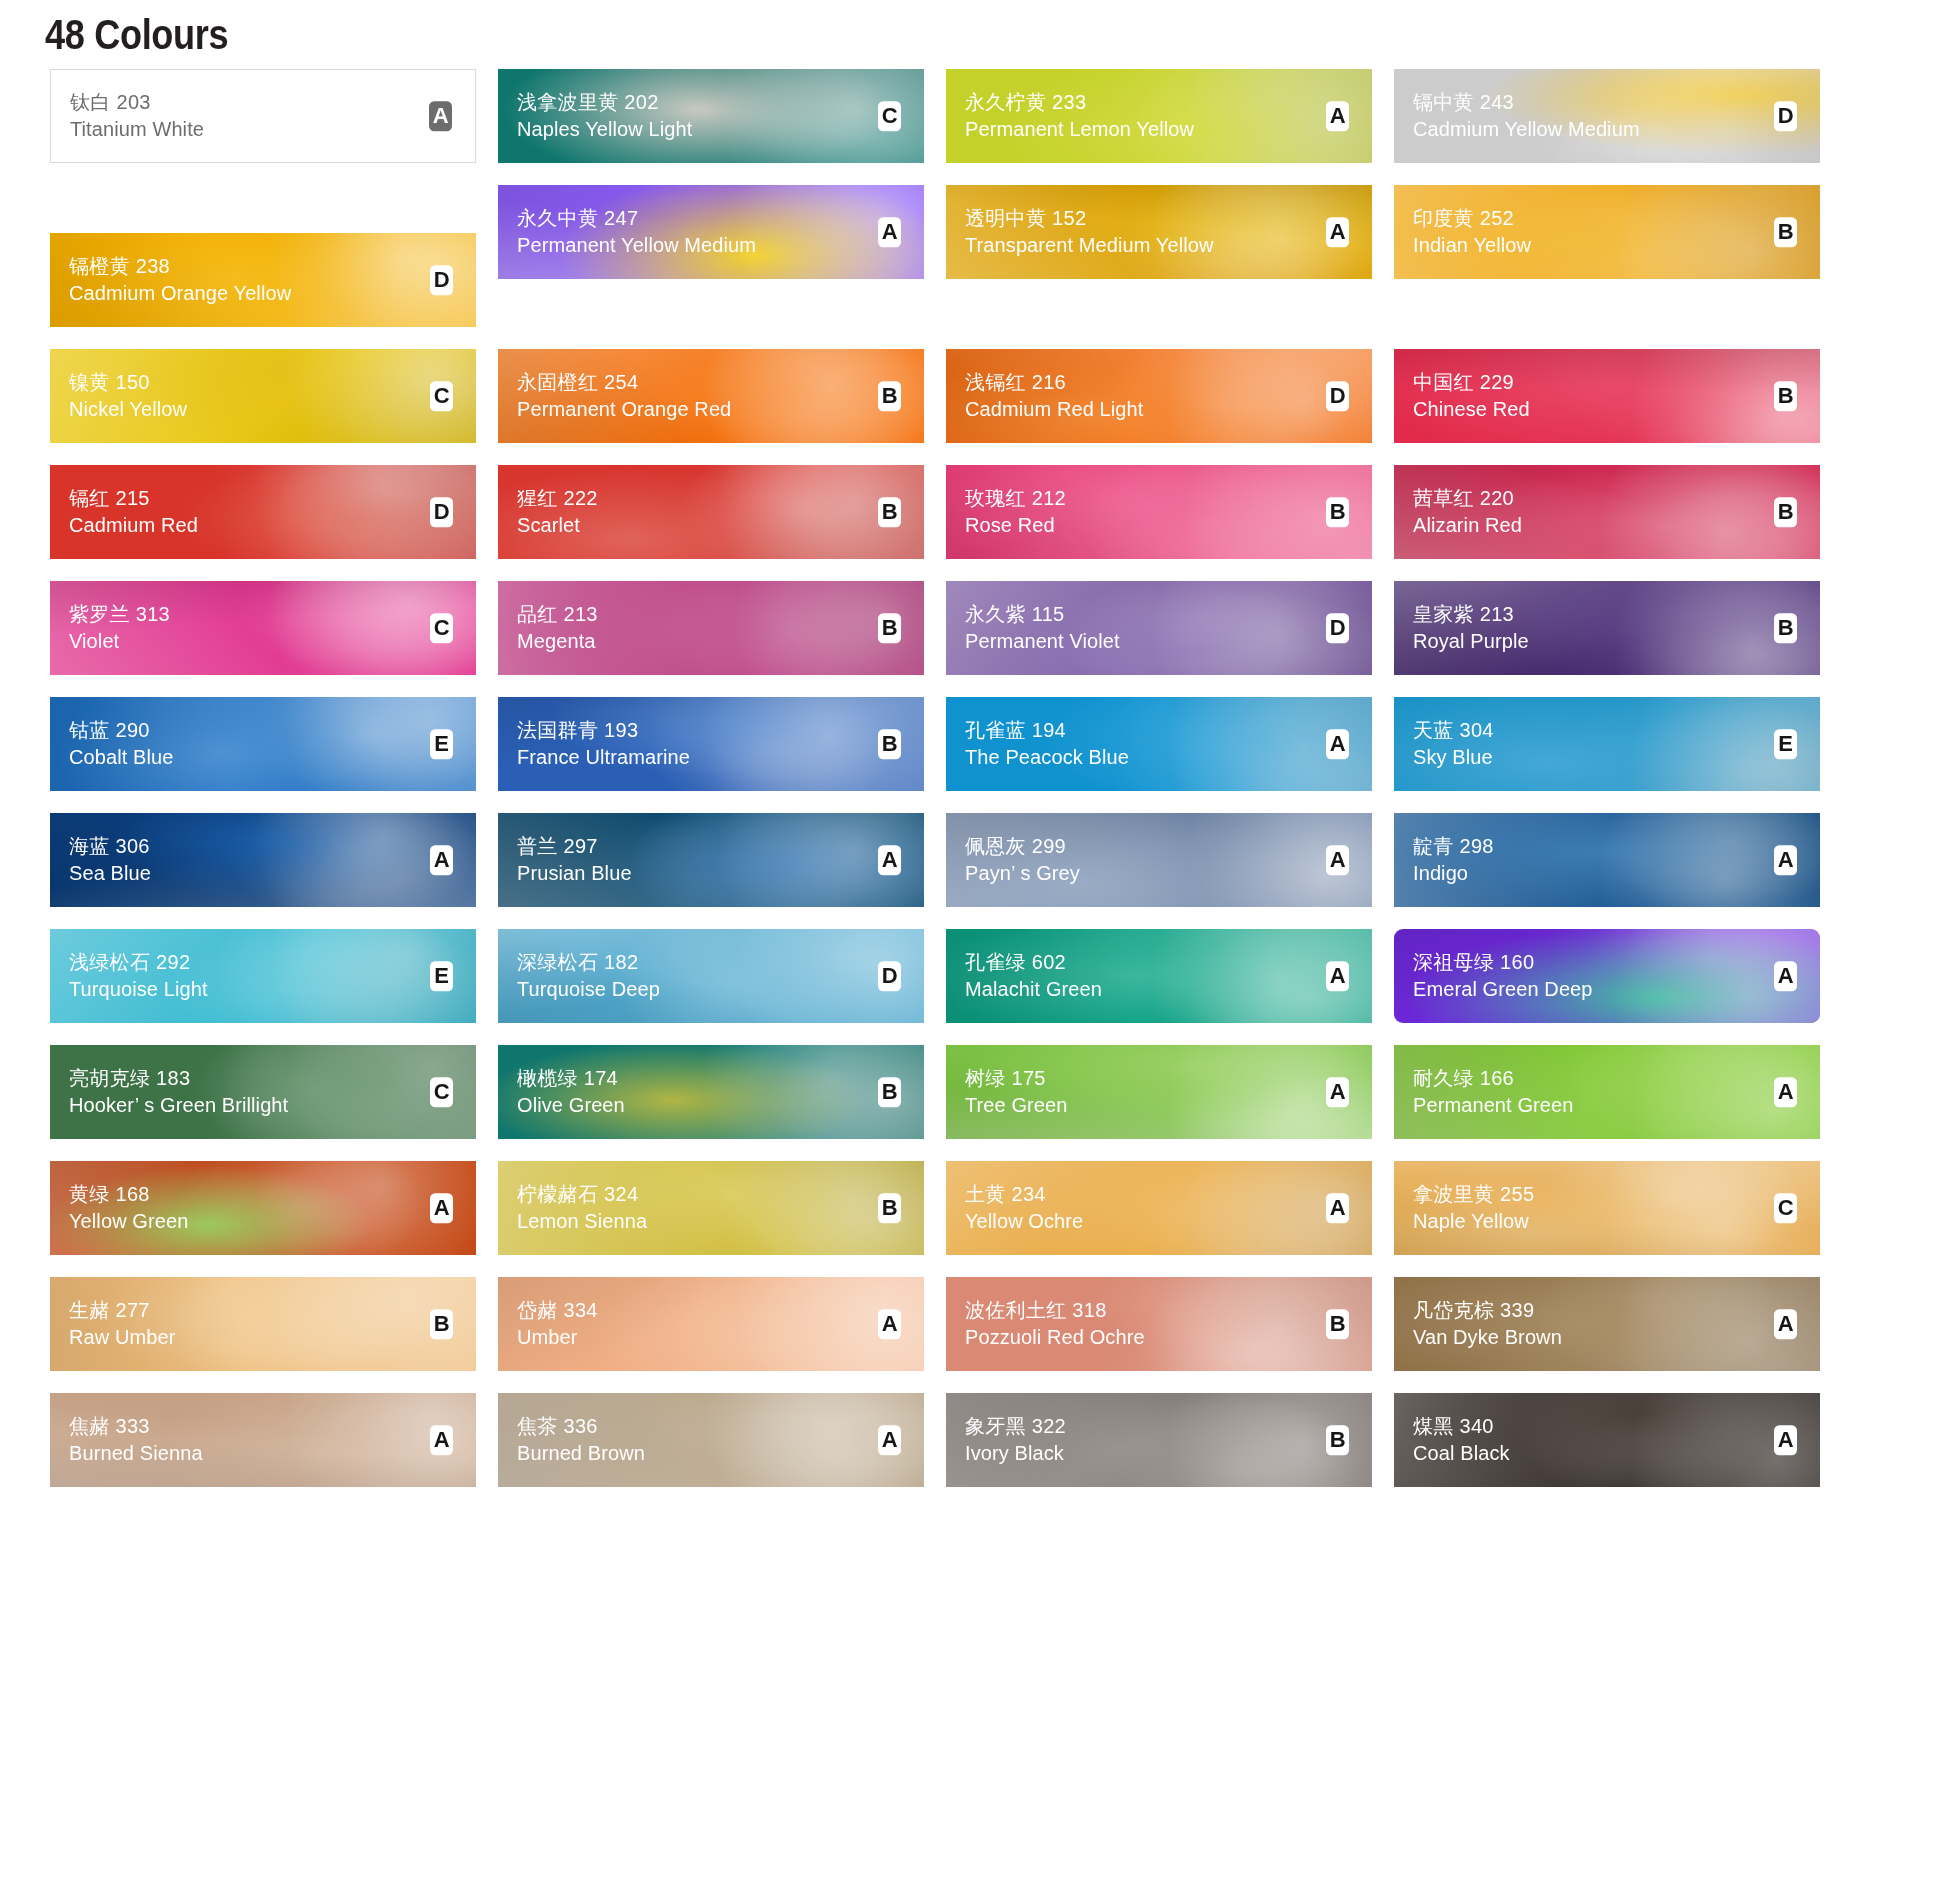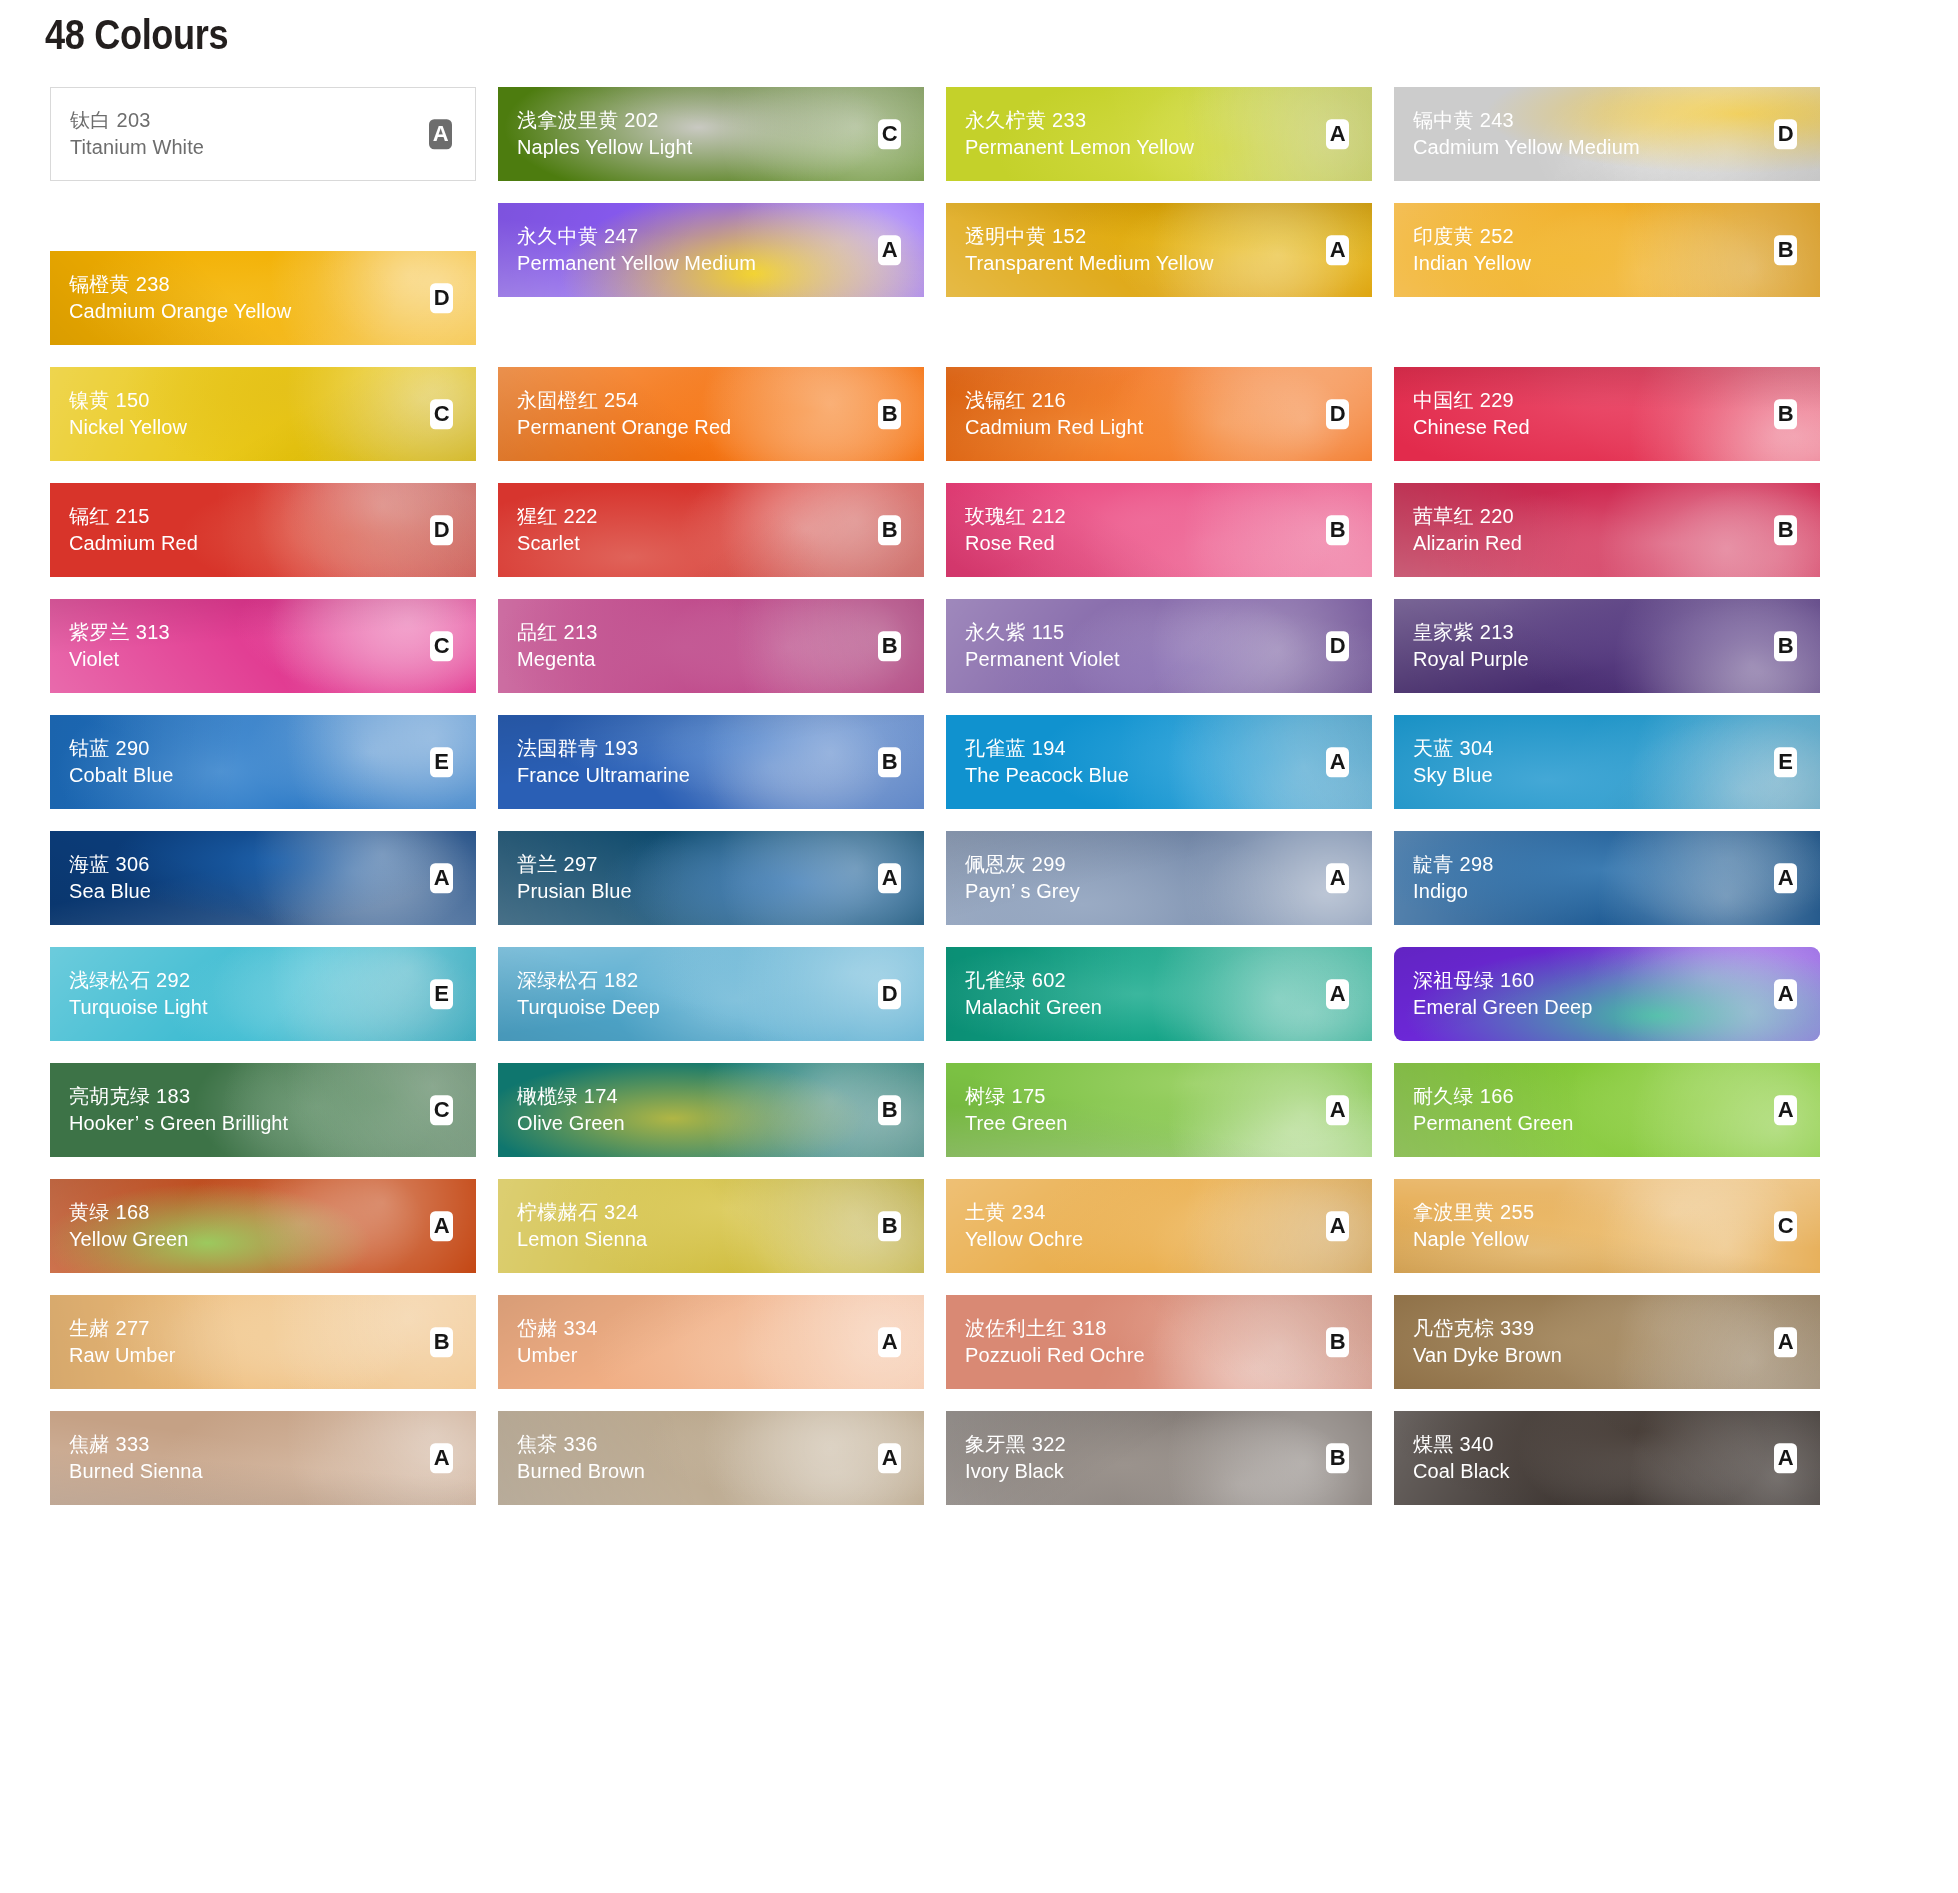--- a/index.html
+++ b/index.html
@@ -32,21 +32,21 @@
     font-family: "Liberation Sans Narrow", "Liberation Sans", sans-serif;
     transform: scaleX(0.86);
     transform-origin: left center;
     line-height: 1.2;
   }
 
   
   #swatch-grid {
     position: absolute;
     left: 50px;
-    top: 87px;
+    top: 69px;
     width: 1860px;
     display: grid;
     grid-template-columns: repeat(4, 426px);
     column-gap: 52px;
     row-gap: 59px;
     gap: 22px;
   }
 
   .swatch {
     position: relative;
@@ -138,21 +138,21 @@
   <div id="swatch-grid">
       <div class="swatch light" style="background: rgb(255, 255, 255);">
         <div class="wash"></div>
         <div class="wash2"></div>
         <div class="labels">
           <span class="cn">钛白 203</span>
           <span class="en">Titanium White</span>
         </div>
         <div class="badge">A</div>
       </div>
-      <div class="swatch" style="background: #4d7c0f;">
+      <div class="swatch" style="background: #0f766e;">
         <div class="wash" style="background: radial-gradient(65% 110% at 47% 43%, rgb(201, 201, 194) 0%, rgba(255, 255, 255, 0) 70%), radial-gradient(45% 120% at 84% 43%, rgba(255, 255, 255, 0.3) 0%, rgba(255, 255, 255, 0) 65%), linear-gradient(37deg, rgba(255, 255, 255, 0) 40%, rgba(255, 255, 255, 0.28) 100%);"></div>
         <div class="wash2" style="background: linear-gradient(191deg, rgba(0, 0, 0, 0.1) 0%, rgba(0, 0, 0, 0) 45%), radial-gradient(circle at 84% 40%, rgba(255, 255, 255, 0.34) 0%, rgba(255, 255, 255, 0) 38%);"></div>
         <div class="labels">
           <span class="cn">浅拿波里黄 202</span>
           <span class="en">Naples Yellow Light</span>
         </div>
         <div class="badge">C</div>
       </div>
       <div class="swatch" style="background: rgb(196, 209, 42);">
         <div class="wash" style="background: radial-gradient(75% 130% at 64% 66%, rgb(213, 221, 72) 0%, rgba(255, 255, 255, 0) 70%), radial-gradient(45% 120% at 73% 56%, rgba(255, 255, 255, 0.3) 0%, rgba(255, 255, 255, 0) 65%), linear-gradient(74deg, rgba(255, 255, 255, 0) 40%, rgba(255, 255, 255, 0.28) 100%);"></div>

